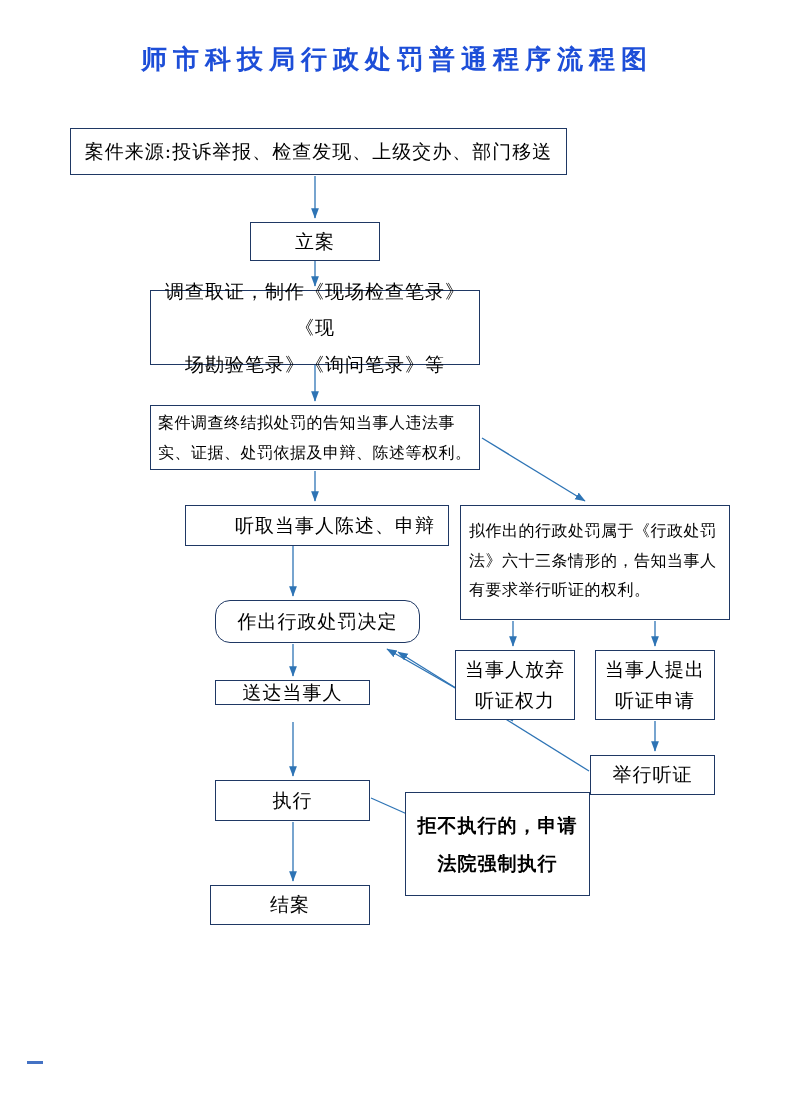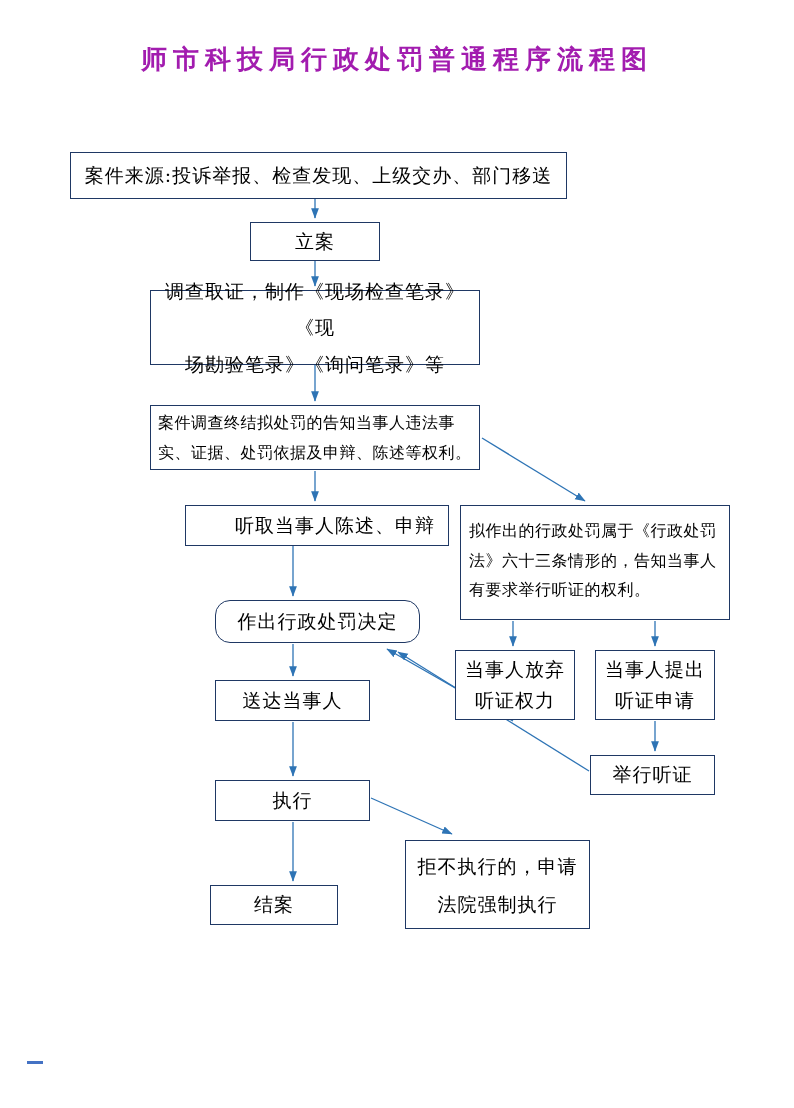--- a/index.html
+++ b/index.html
@@ -3,44 +3,44 @@
 <meta charset="utf-8">
 <style>
   html,body{margin:0;padding:0;background:#ffffff;}
   #page{
     position:relative;width:794px;height:1108px;background:#ffffff;
     font-family:"DejaVu Serif","Liberation Serif",serif;color:#000;
     overflow:hidden;
   }
   #title{
     position:absolute;left:0;top:42px;width:794px;text-align:center;
-    font-size:26px;font-weight:700;letter-spacing:6px;color:#a21caf;
+    font-size:26px;font-weight:700;letter-spacing:6px;color:#1d4ed8;
   }
   .node{
     position:absolute;border:1.4px solid #1F3864;background:#ffffff;
     display:flex;align-items:center;justify-content:center;text-align:center;
     font-size:19px;line-height:1.65;letter-spacing:1px;white-space:pre-line;
     box-sizing:border-box;z-index:2;
   }
   .dense{font-size:16px;letter-spacing:0.5px;line-height:1.85;}
   .left{justify-content:flex-start;text-align:left;}
-  #n-source   {left:70px;  top:128px; width:497px; height:47px;margin-top:24px;}
+  #n-source   {left:70px;  top:128px; width:497px; height:47px;}
   #n-filing   {left:250px; top:222px; width:130px; height:39px;}
   #n-invest   {left:150px; top:290px; width:330px; height:75px;line-height:1.9;}
   #n-inform   {left:150px; top:405px; width:330px; height:65px;padding:0 7px;}
   #n-listen   {left:185px; top:505px; width:264px; height:41px;padding-left:36px;}
   #n-hnotice  {left:460px; top:505px; width:270px; height:115px;align-items:flex-start;padding:10px 8px;}
   #n-decision {left:215px; top:600px; width:205px; height:43px;border-radius:15px;}
   #n-waive    {left:455px; top:650px; width:120px; height:70px;}
   #n-request  {left:595px; top:650px; width:120px; height:70px;}
-  #n-deliver  {left:215px; top:680px; width:155px; height:41px;}
+  #n-deliver  {left:215px; top:680px; width:155px; height:25px;}
   #n-hearing  {left:590px; top:755px; width:125px; height:40px;}
   #n-execute  {left:215px; top:780px; width:155px; height:41px;}
-  #n-enforce  {left:405px; top:840px; width:185px; height:89px;line-height:2.0;}
-  #n-close    {left:210px; top:885px; width:128px; height:40px;}
+  #n-enforce  {left:405px; top:792px; width:185px; height:104px;line-height:2.0;font-weight:bold;}
+  #n-close    {left:210px; top:885px; width:160px; height:40px;}
   #connectors{position:absolute;left:0;top:0;width:794px;height:1108px;z-index:1;}
   #bottom-mark{position:absolute;left:27px;top:1061px;width:16px;height:3px;background:#4472C4;}
 </style>
 </head>
 <body>
 
 <div id="page">
 
   <div id="title">师市科技局行政处罚普通程序流程图</div>
 

